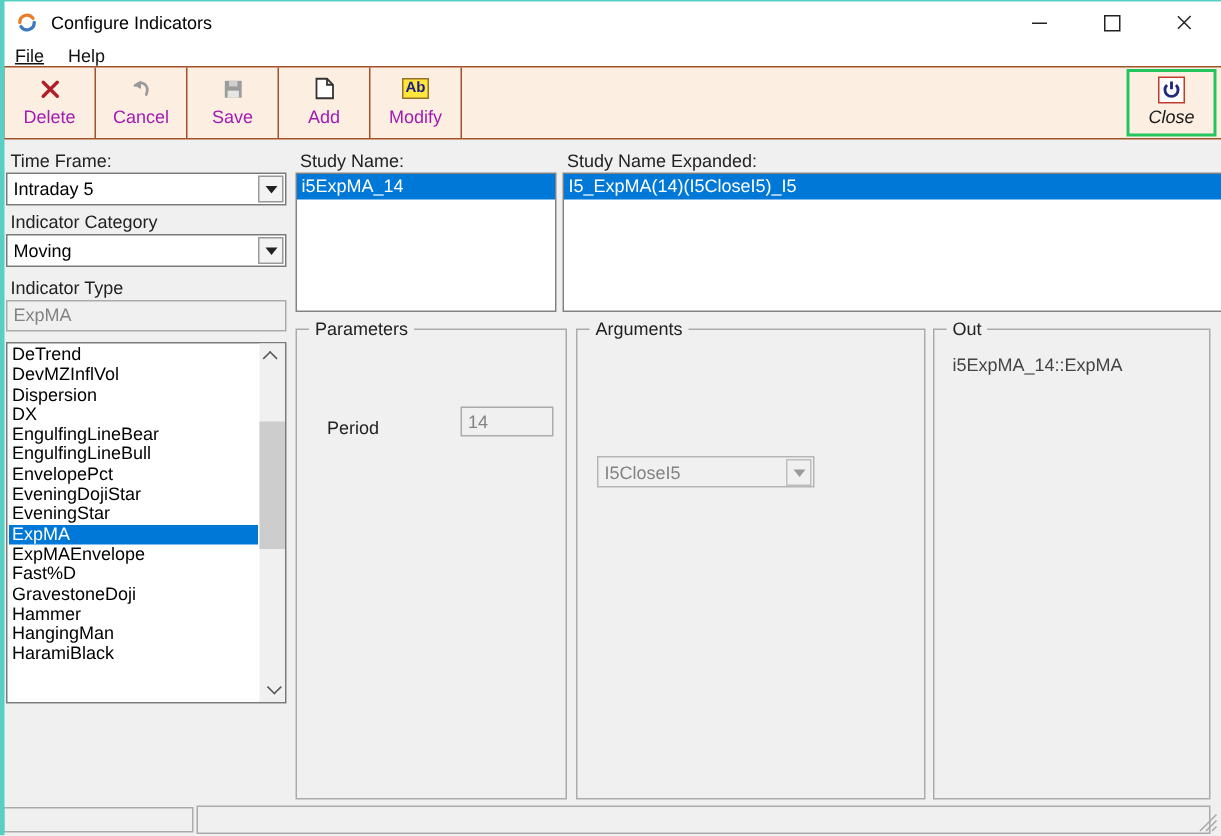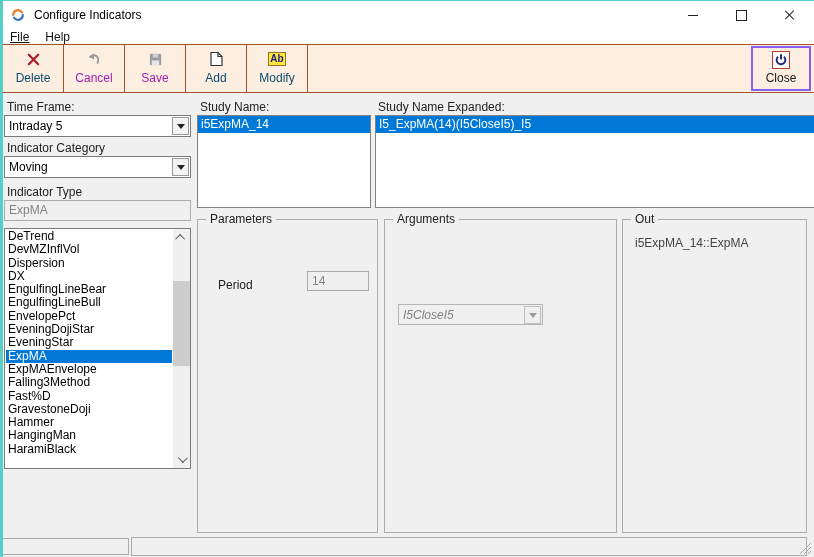--- a/index.html
+++ b/index.html
@@ -23,23 +23,23 @@
   
   #menubar{position:absolute;left:0;top:30px;width:814px;height:14px;background:#ffffff;display:flex;align-items:center;}
   .menu-item{padding:0 8px;color:#111;}
   .menu-item:first-child{padding-left:10px;text-decoration:underline;}
 
   
   #toolbar{position:absolute;left:0;top:44px;width:814px;height:49px;background:#fcefe2;border-top:1px solid #a0522d;border-bottom:1px solid #a0522d;box-sizing:border-box;}
   #toolbtns{position:absolute;left:2px;top:0;height:47px;display:flex;border-left:1px solid #a0522d;}
   .tbtn{width:61px;height:47px;border-right:1px solid #a0522d;display:flex;flex-direction:column;align-items:center;justify-content:flex-start;padding-top:5px;box-sizing:border-box;}
   .tbtn .ticon{height:18px;display:flex;align-items:center;justify-content:flex-end;}
-  .tbtn .tlabel{margin-top:3px;font-size:12px;color:#0c4a6e;}
+  .tbtn .tlabel{margin-top:3px;font-size:12px;color:#a21caf;}
   .tbtn.disabled .tlabel{color:#a21caf;}
-  #close-btn{position:absolute;left:751px;top:1px;width:60px;height:45px;border:2px solid #8b5cf6;background:#fcefe2;box-sizing:border-box;display:flex;flex-direction:column;align-items:center;padding-top:3px;}
+  #close-btn{position:absolute;left:751px;top:1px;width:60px;height:45px;border:2px solid #22c55e;background:#fcefe2;box-sizing:border-box;display:flex;flex-direction:column;align-items:center;padding-top:3px;font-style:italic;}
   #close-btn .tlabel{margin-top:2px;}
   .power-box{display:inline-block;border:1px solid #c0392b;background:#fff;width:16px;height:16px;line-height:0;}
   .ab-box{display:inline-block;width:18px;height:14px;background:#ffe63b;border:1px solid #99702a;box-sizing:border-box;font-weight:bold;font-size:10px;line-height:12px;color:#1a1a8c;text-align:center;}
 
   
   .lbl{position:absolute;color:#222;}
 
   
   .combo{position:absolute;height:22px;background:#fff;border:1px solid #7a7a7a;box-sizing:border-box;}
   .combo .val{position:absolute;left:4px;top:3px;color:#000;}
@@ -188,21 +188,20 @@
       <div class="li">DevMZInflVol</div>
       <div class="li">Dispersion</div>
       <div class="li">DX</div>
       <div class="li">EngulfingLineBear</div>
       <div class="li">EngulfingLineBull</div>
       <div class="li">EnvelopePct</div>
       <div class="li">EveningDojiStar</div>
       <div class="li">EveningStar</div>
       <div class="li selected">ExpMA</div>
       <div class="li">ExpMAEnvelope</div>
-      <div class="li">Falling3Method</div>
       <div class="li">Fast%D</div>
       <div class="li">GravestoneDoji</div>
       <div class="li">Hammer</div>
       <div class="li">HangingMan</div>
       <div class="li">HaramiBlack</div>
     </div>
     <div class="scrollbar">
       <div class="sb-arrow sb-up">
           <span class="chev up"></span>
         </div>
@@ -225,21 +224,21 @@
 
   <div class="groupbox" style="left:197px;width:181px;">
     <span class="gb-title">Parameters</span>
   </div>
   <span class="lbl" style="left:218px;top:278px;">Period</span>
   <div class="textfield" style="left:307px;top:271px;width:62px;height:20px;">14</div>
 
   <div class="groupbox" style="left:384px;width:233px;">
     <span class="gb-title">Arguments</span>
   </div>
-  <div class="combo disabled" style="left:398px;top:304px;width:145px;height:21px;font-style:italic;">
+  <div class="combo disabled" style="left:398px;top:304px;width:145px;height:21px;">
     <span class="val">I5CloseI5</span>
     <span class="drop">
         <span class="tri-down"></span>
       </span>
   </div>
 
   <div class="groupbox" style="left:622px;width:185px;">
     <span class="gb-title">Out</span>
   </div>
   <span class="lbl" style="left:635px;top:236px;color:#444;">i5ExpMA_14::ExpMA</span>

